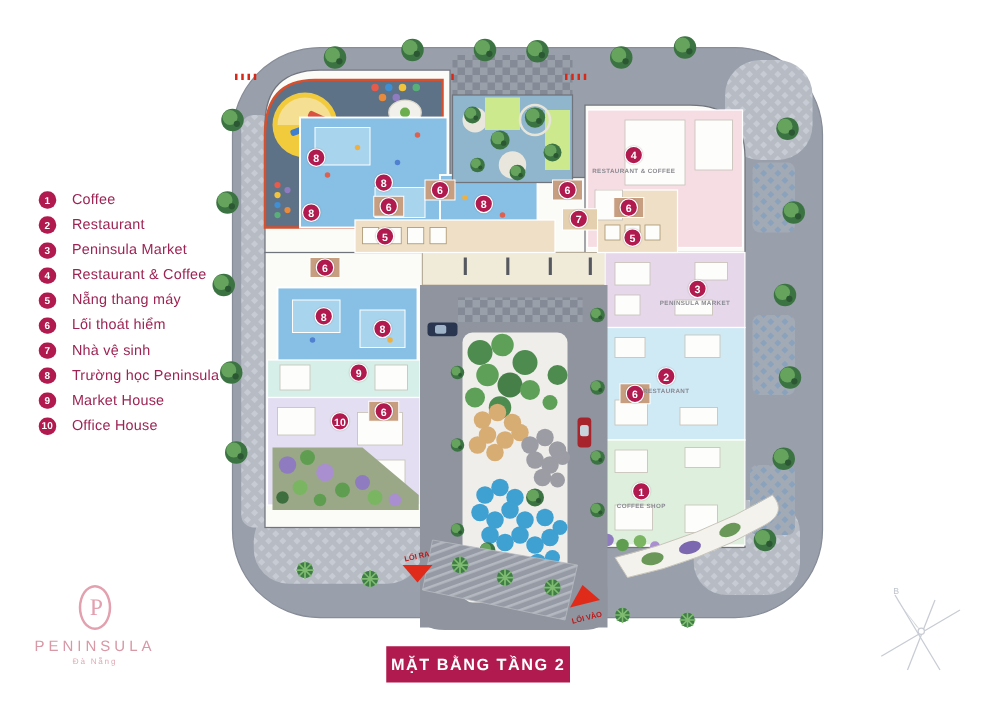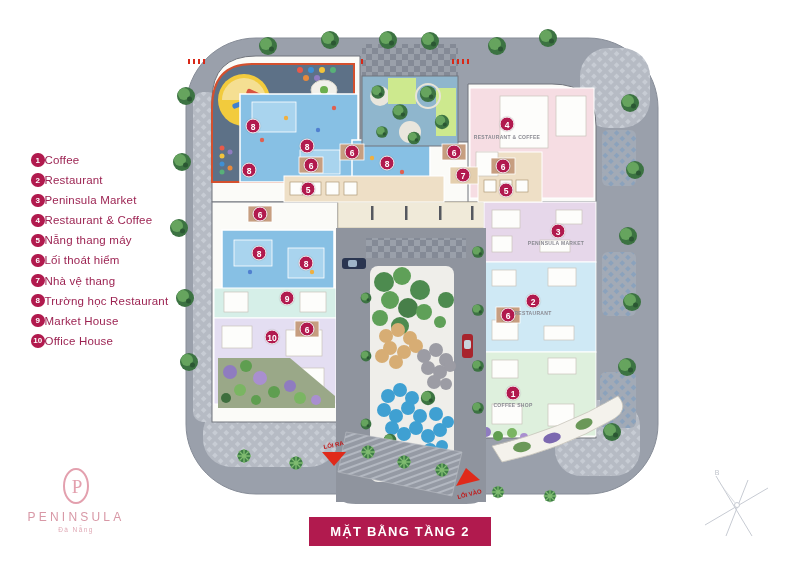--- a/index.html
+++ b/index.html
@@ -14,37 +14,37 @@
   svg.plan{position:absolute;left:0;top:0;}
 
   
   .legend{position:absolute;left:31px;top:153px;}
   .legend-item{display:flex;align-items:center;height:14.2px;margin-bottom:5.9px;}
   .legend-badge{
     width:13.5px;height:13.5px;border-radius:50%;background:var(--accent);color:#fff;
     font-size:8px;font-weight:bold;display:flex;align-items:center;justify-content:center;
     flex:0 0 13.5px;
   }
-  .legend-label{margin-left:0;font-size:11.5px;color:var(--legend-text);font-weight:500;letter-spacing:.2px;}
+  .legend-label{margin-left:13px;font-size:11.5px;color:var(--legend-text);font-weight:500;letter-spacing:.2px;}
 
   
   .plan-marker{
     position:absolute;width:15px;height:15px;border-radius:50%;
     background:var(--accent);color:#fff;border:1.2px solid #fff;
     font-size:8.5px;font-weight:bold;display:flex;align-items:center;justify-content:center;
     transform:translate(-50%,-50%);box-shadow:0 0 1px rgba(0,0,0,.35);
   }
   .room-label{
     position:absolute;transform:translate(-50%,-50%);font-size:5px;color:#8a8a92;
     letter-spacing:.3px;white-space:nowrap;font-weight:bold;
   }
 
   
   .title-banner{
-    position:absolute;left:309px;top:517px;width:182px;height:29px;background:var(--accent);
+    position:absolute;left:309px;top:517px;width:147px;height:29px;background:var(--accent);
     color:#fff;display:flex;align-items:center;justify-content:center;
     font-size:13px;font-weight:bold;letter-spacing:1.2px;
   }
 
   
   .brand{position:absolute;left:18px;top:468px;width:116px;text-align:center;color:var(--logo-pink);}
   .brand-oval{
     width:26px;height:36px;border:2.6px solid var(--logo-pink);border-radius:50%;
     margin:0 auto 6px auto;display:flex;align-items:center;justify-content:center;position:relative;
   }
@@ -419,25 +419,25 @@
       <div class="legend-item">
         <span class="legend-badge">5</span>
         <span class="legend-label">Nẵng thang máy</span>
       </div>
       <div class="legend-item">
         <span class="legend-badge">6</span>
         <span class="legend-label">Lối thoát hiểm</span>
       </div>
       <div class="legend-item">
         <span class="legend-badge">7</span>
-        <span class="legend-label">Nhà vệ thang</span>
+        <span class="legend-label">Nhà vệ sinh</span>
       </div>
       <div class="legend-item">
         <span class="legend-badge">8</span>
-        <span class="legend-label">Trường học Restaurant</span>
+        <span class="legend-label">Trường học Peninsula</span>
       </div>
       <div class="legend-item">
         <span class="legend-badge">9</span>
         <span class="legend-label">Market House</span>
       </div>
       <div class="legend-item">
         <span class="legend-badge">10</span>
         <span class="legend-label">Office House</span>
       </div>
     </div>

